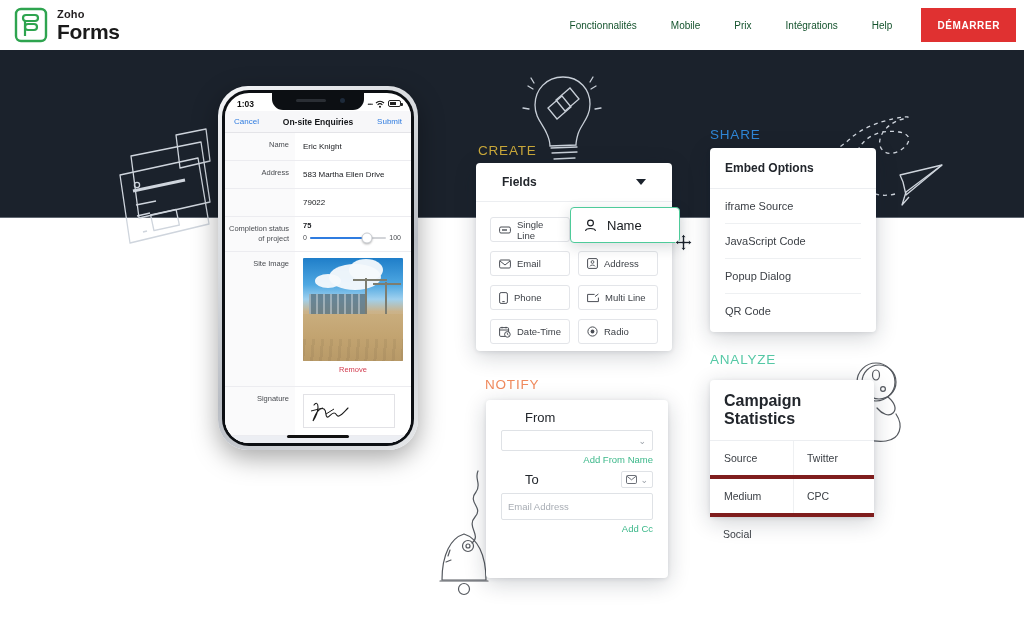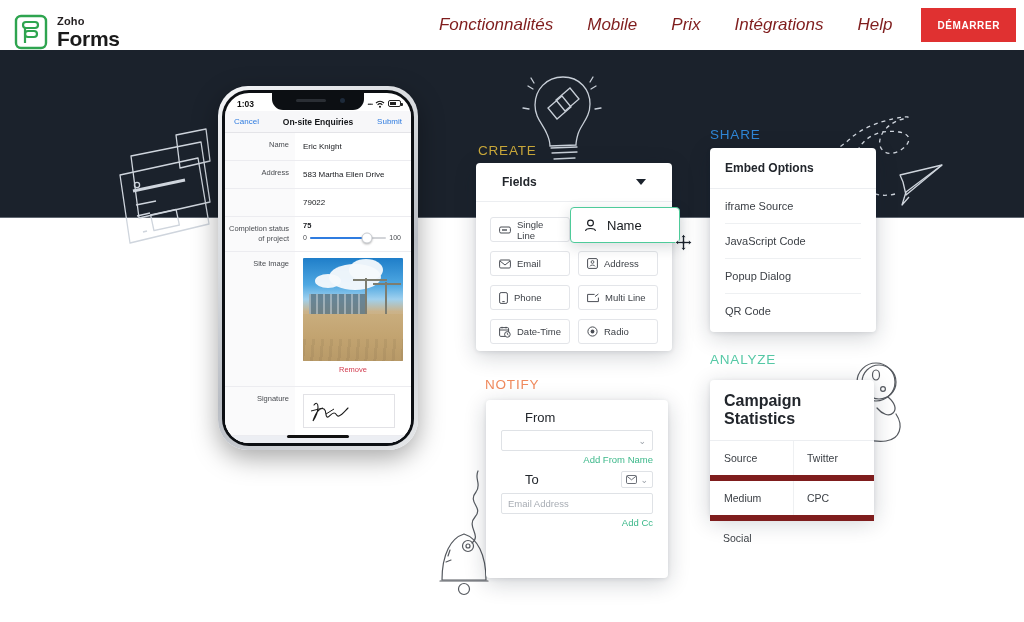--- a/index.html
+++ b/index.html
@@ -9,38 +9,38 @@
     background: #ffffff;
     overflow: hidden;
   }
   .page { position: relative; width: 1024px; height: 622px; }
 
   
   .header {
     position: absolute; top: 0; left: 0;
     width: 1024px; height: 50px;
     background: #ffffff;
-    display: flex; align-items: flex-end;
+    display: flex; align-items: center;
     z-index: 60;
   }
   .brand { display: flex; align-items: center; margin-left: 14px; }
   .brand-mark { width: 34px; height: 36px; flex: 0 0 auto; }
   .brand-text { margin-left: 9px; line-height: 1; }
   .brand-zoho {
     font-size: 11px; color: #231f20; letter-spacing: .2px;
     display: block; font-weight: 600; margin-bottom: 1px;
   }
   .brand-forms {
     font-size: 21px; color: #1a1a1a; font-weight: bold;
     display: block; letter-spacing: -.3px;
   }
   .nav { margin-left: auto; display: flex; align-items: center; height: 50px; }
   .nav-item {
-    font-size: 17px; color: #7f1d1d;
-    padding: 0 17px; cursor: pointer; white-space: nowrap; font-style: italic;
+    font-size: 10px; color: #14532d;
+    padding: 0 17px; cursor: pointer; white-space: nowrap;
   }
   .nav-cta {
     background: #e03131; color: #fff;
     font-size: 10px; font-weight: bold; letter-spacing: .6px;
     height: 34px; display: flex; align-items: center;
     padding: 0 16px; margin-left: 12px; margin-right: 8px;
     cursor: pointer;
   }
 
   
@@ -256,29 +256,29 @@
   .ff-link {
     font-size: 9.5px; color: #3cb88a; text-align: right; margin-top: 3px; cursor: pointer;
   }
   .to-row { display: flex; align-items: center; margin-top: 6px; }
   .to-pill {
     margin-left: auto; height: 17px; min-width: 28px; border: 1px solid #dfe2e6;
     border-radius: 2px; display: flex; align-items: center; gap: 3px;
     padding: 0 4px; cursor: pointer;
   }
   .ff-input {
-    height: 21px; border: 1px solid #dfe2e6; border-radius: 2px; margin-top: 5px;
+    height: 27px; border: 1px solid #dfe2e6; border-radius: 2px; margin-top: 5px;
     display: flex; align-items: center; padding: 0 6px;
     font-size: 9.5px; color: #a8adb4; background: #fff; cursor: text;
   }
 
   
   #card-stats { left: 710px; top: 380px; width: 164px; height: 137px; }
   #card-stats .card-head { padding: 12px 14px; font-size: 16px; }
-  .stat-row { display: flex; border-bottom: 6px solid #7f1d1d; }
+  .stat-row { display: flex; border-bottom: 4px solid #7f1d1d; }
   .stat-row:last-child { border-bottom: none; }
   .stat-k, .stat-v {
     font-size: 10.5px; color: #3c4046; padding: 11px 0 11px 14px;
   }
   .stat-k { width: 84px; flex: 0 0 84px; border-right: 1px solid #eef0f2; }
   .stat-v { flex: 1; padding-left: 13px; }
 </style>
 </head>
 <body>
 

